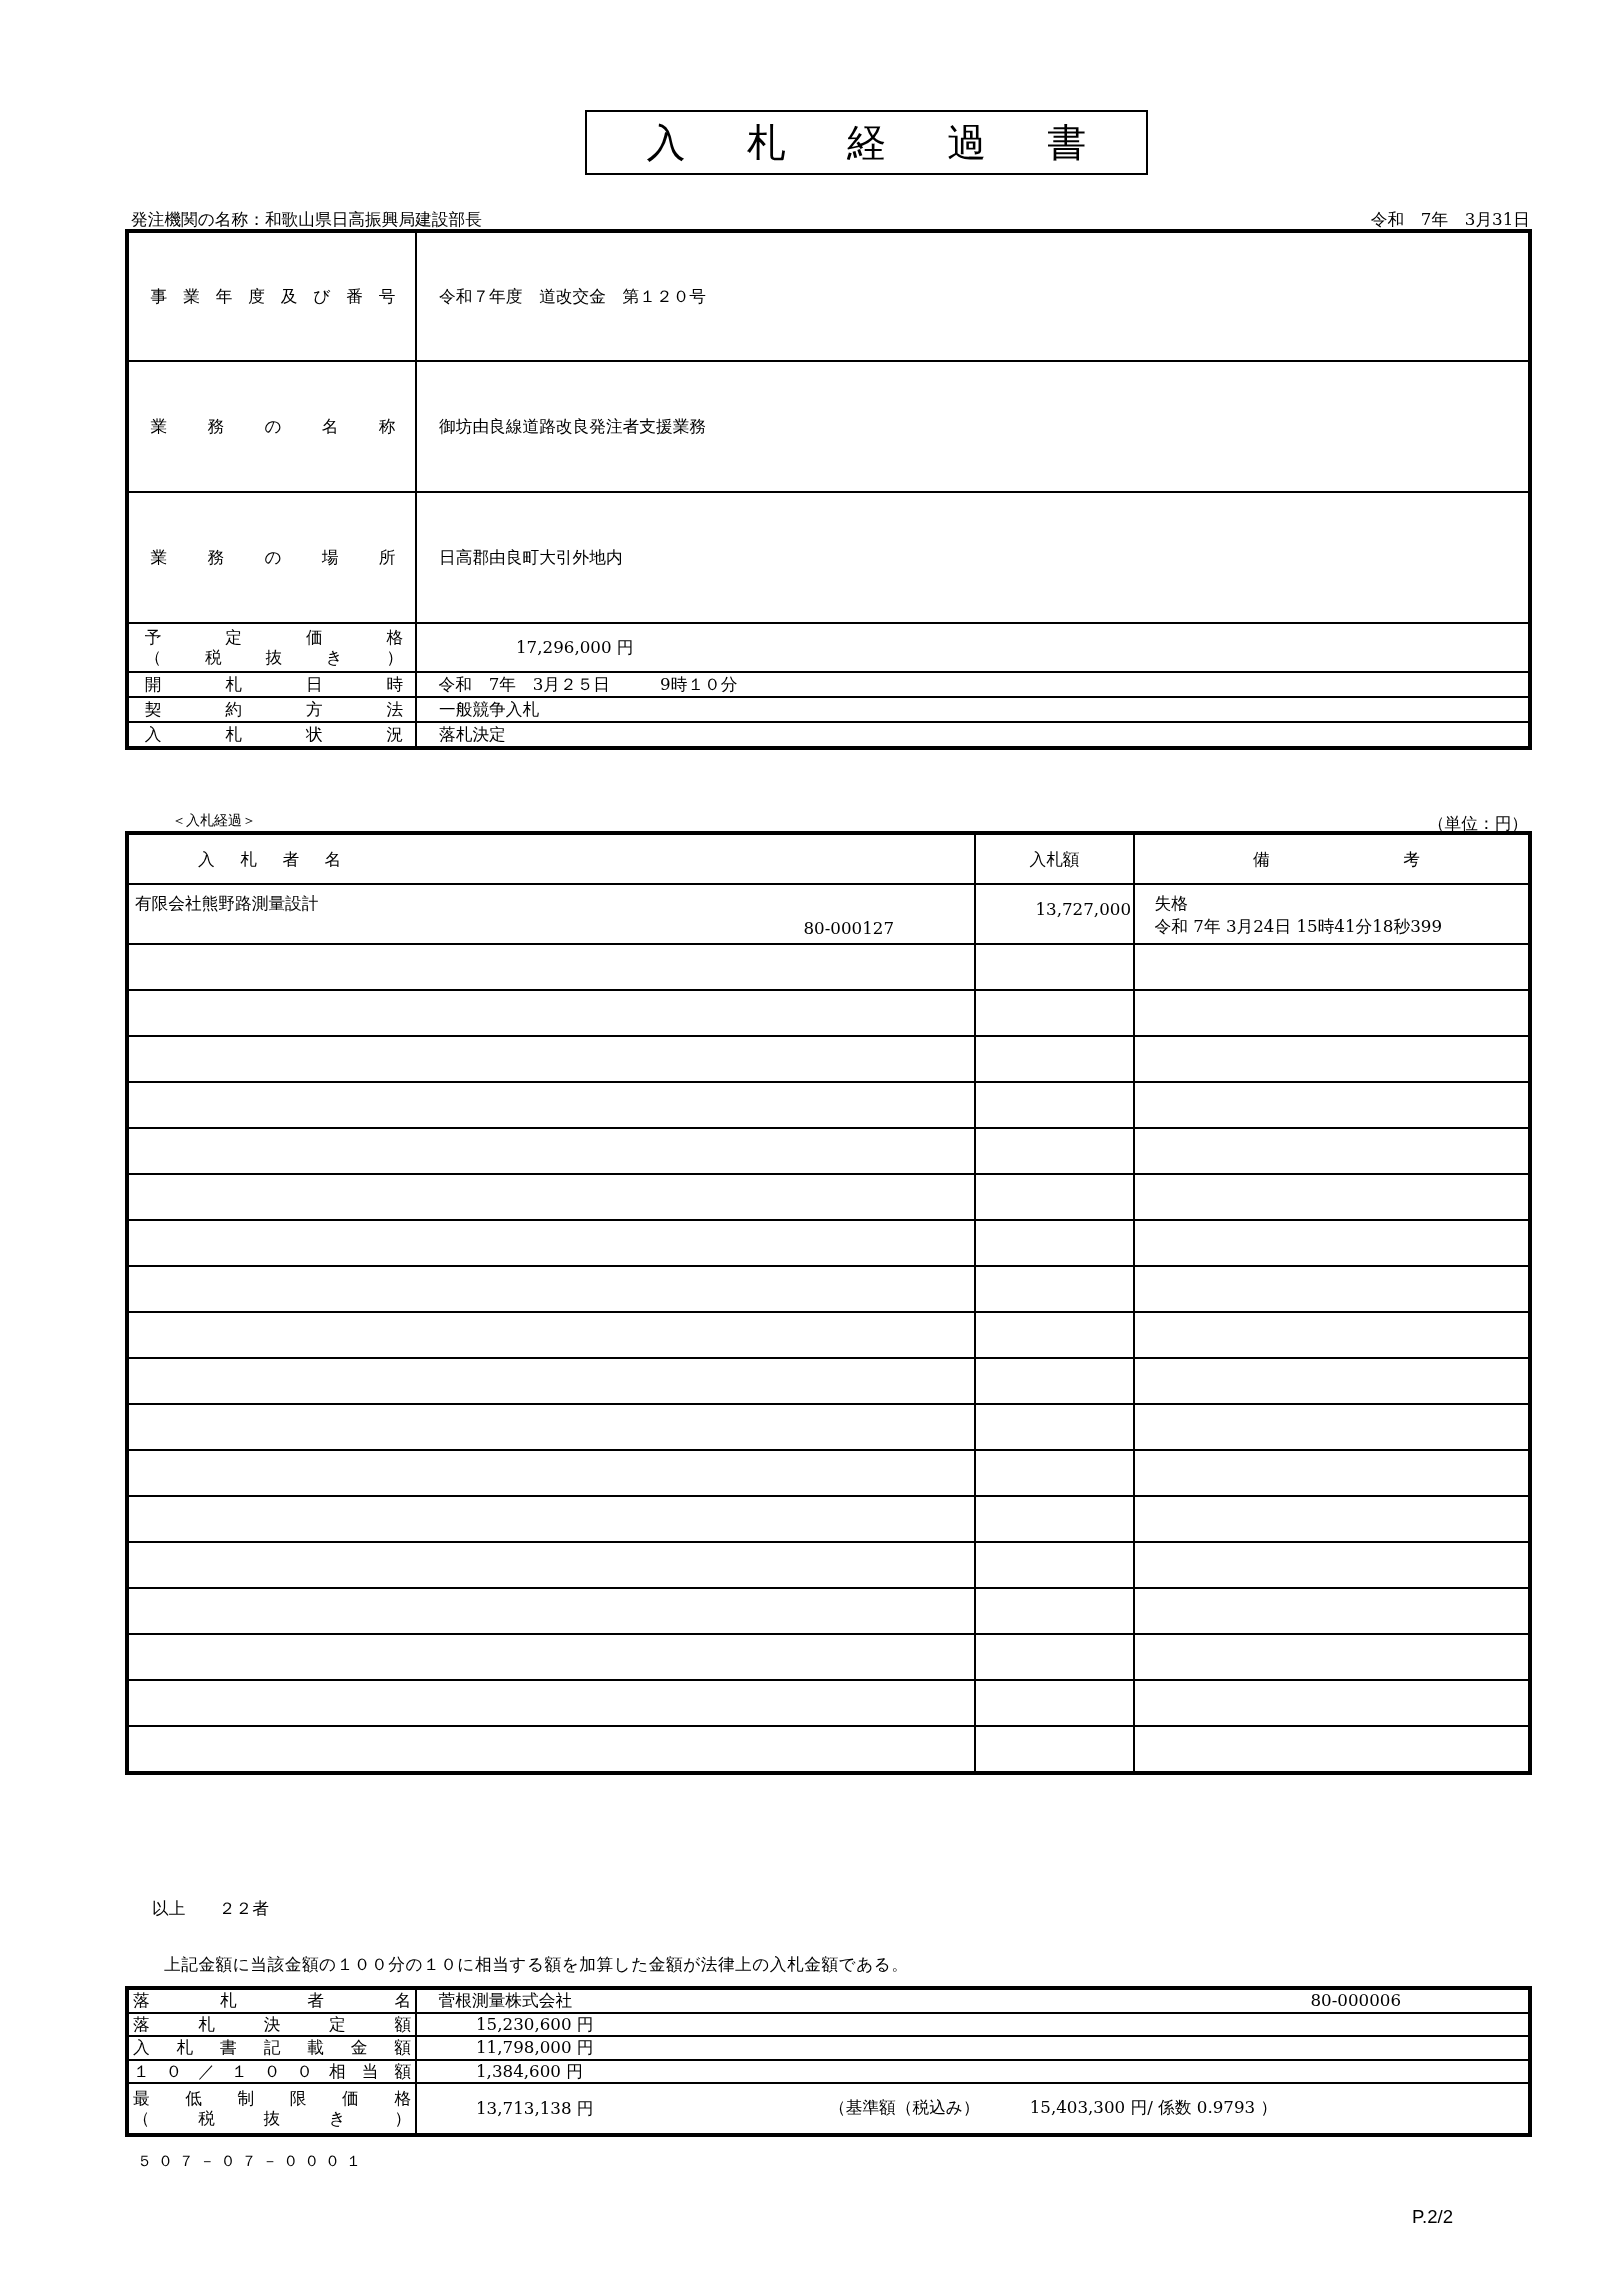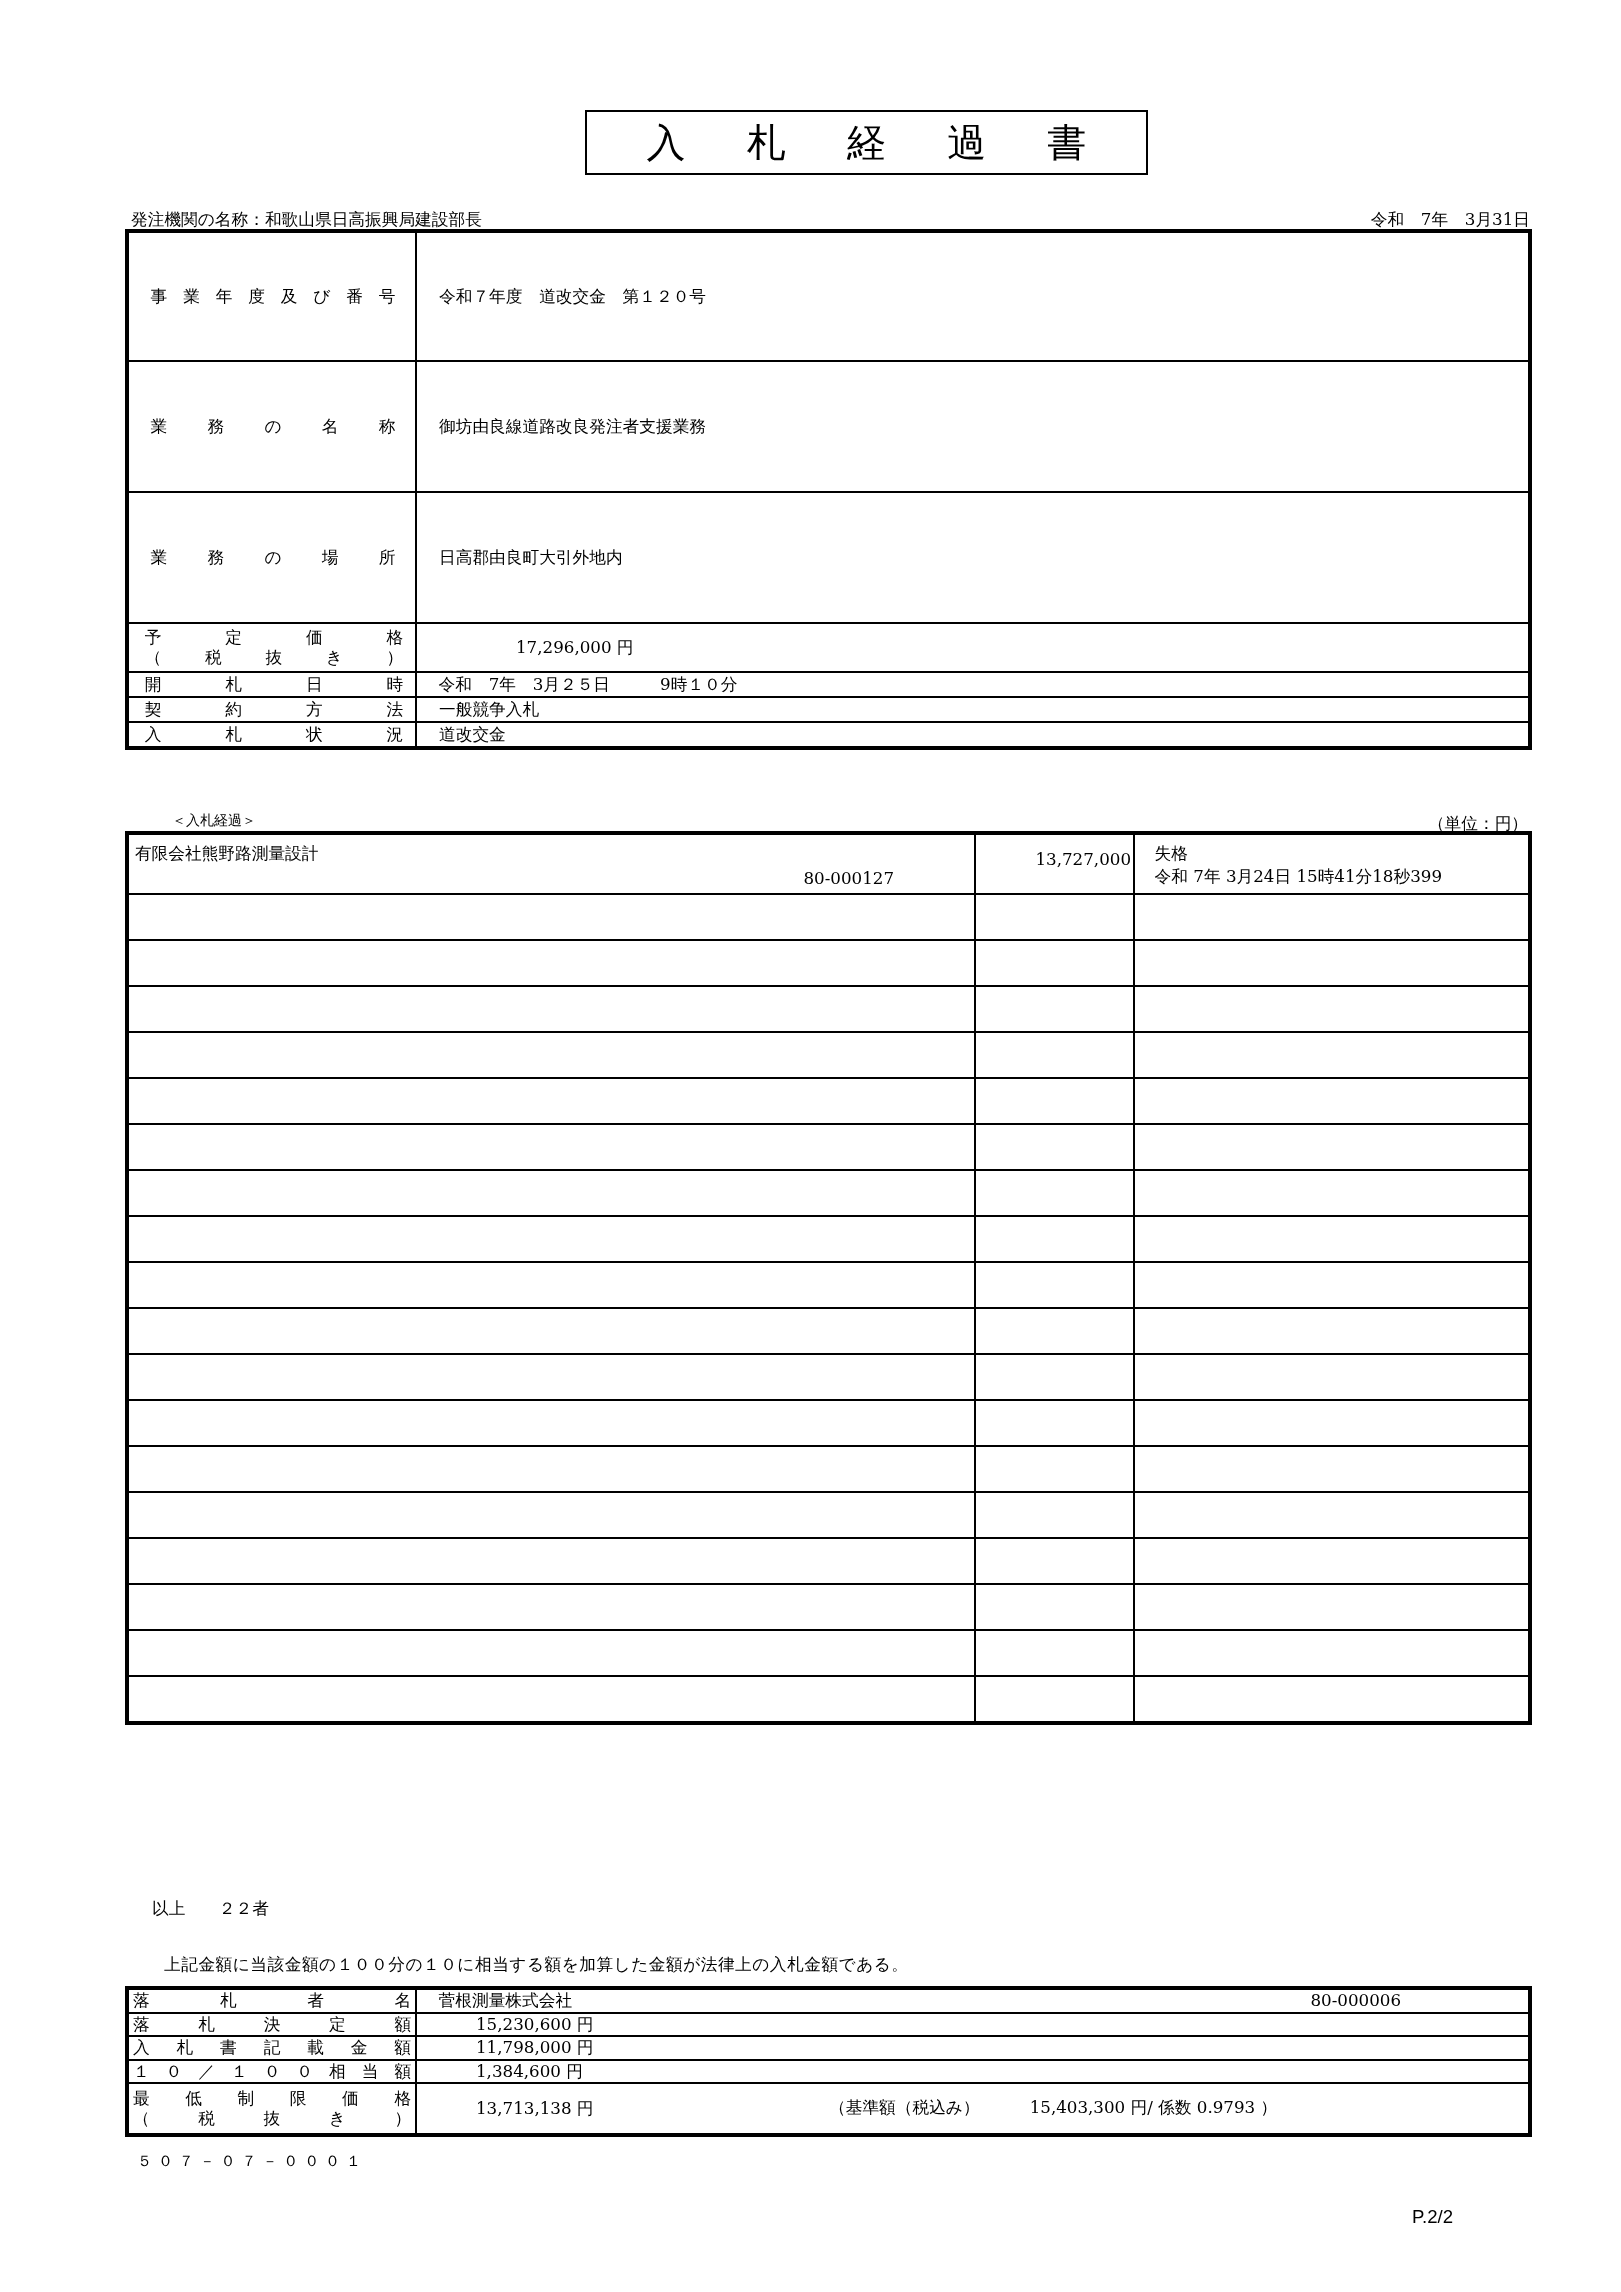--- a/index.html
+++ b/index.html
@@ -165,35 +165,45 @@
   </tr>
   <tr style="height:23.5px">
     <td class="label">
           <div class="spaced tight">
       <span>入</span>
             <span>札</span>
             <span>状</span>
             <span>況</span>
     </div>
         </td>
-    <td class="value">道改交金</td>
+    <td class="value">落札決定</td>
   </tr>
 </tbody>
   </table>
 
 <div class="abs section-label">＜入札経過＞</div>
 <div class="abs unit-label">（単位：円）</div>
 
 <table class="bid-table">
   <colgroup>
       <col class="c1">
       <col class="c2">
       <col>
     </colgroup>
   <tbody id="bid-body">
+    <tr class="hdr">
+      <td class="hdr-name"><span>入札者名</span></td>
+      <td class="hdr-amt">入札額</td>
+      <td>
+          <div class="hdr-remark">
+            <span>備</span>
+            <span>考</span>
+          </div>
+        </td>
+    </tr>
     <tr>
       <td>
           <div class="bid-name">
         <span class="nm">有限会社熊野路測量設計</span>
         <span class="code">80-000127</span>
       </div>
         </td>
       <td class="bid-amt">13,727,000</td>
       <td>
           <div class="bid-remark" style="height:44px">

